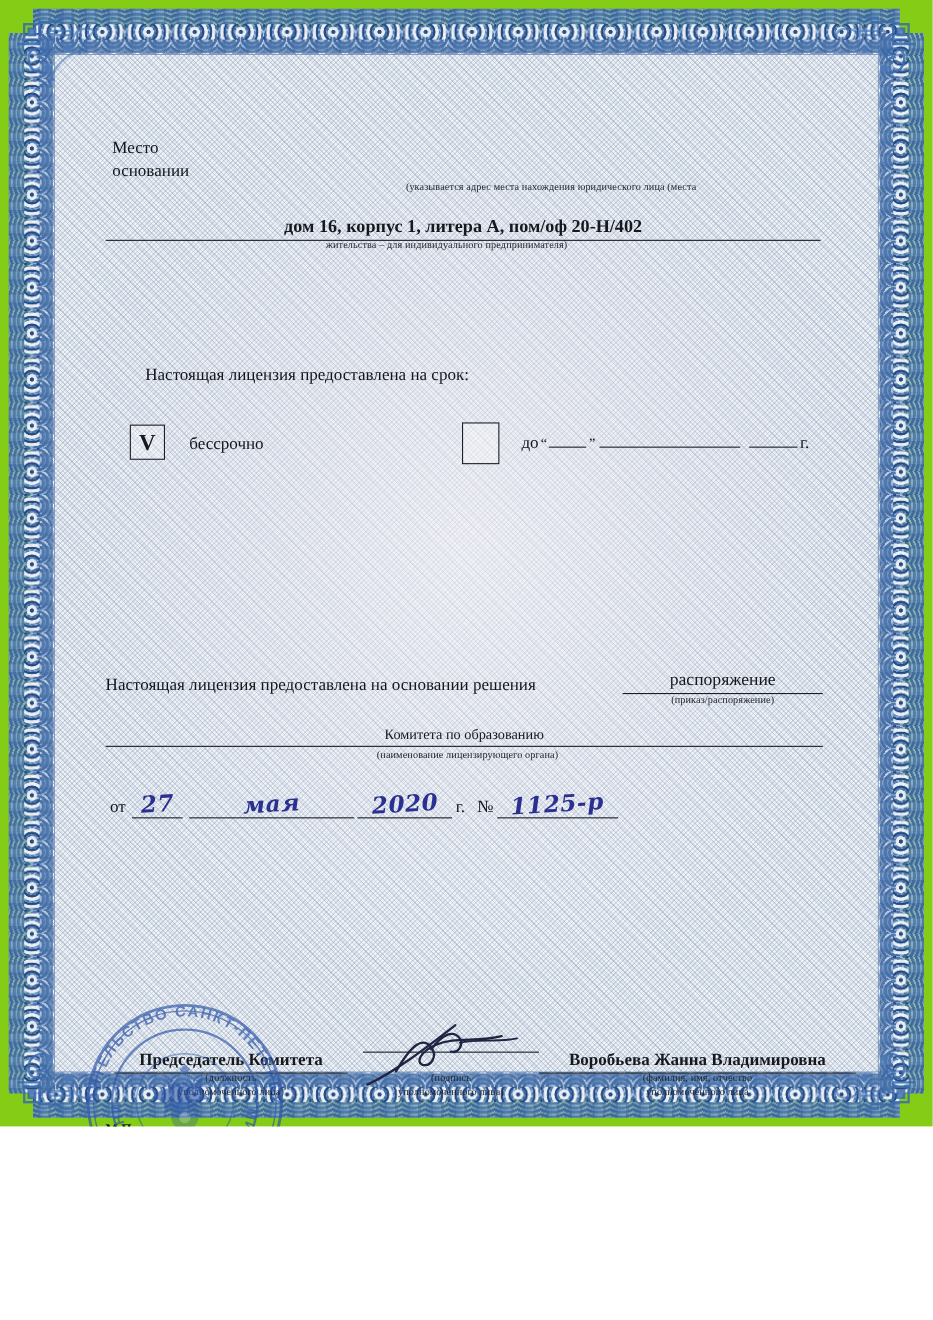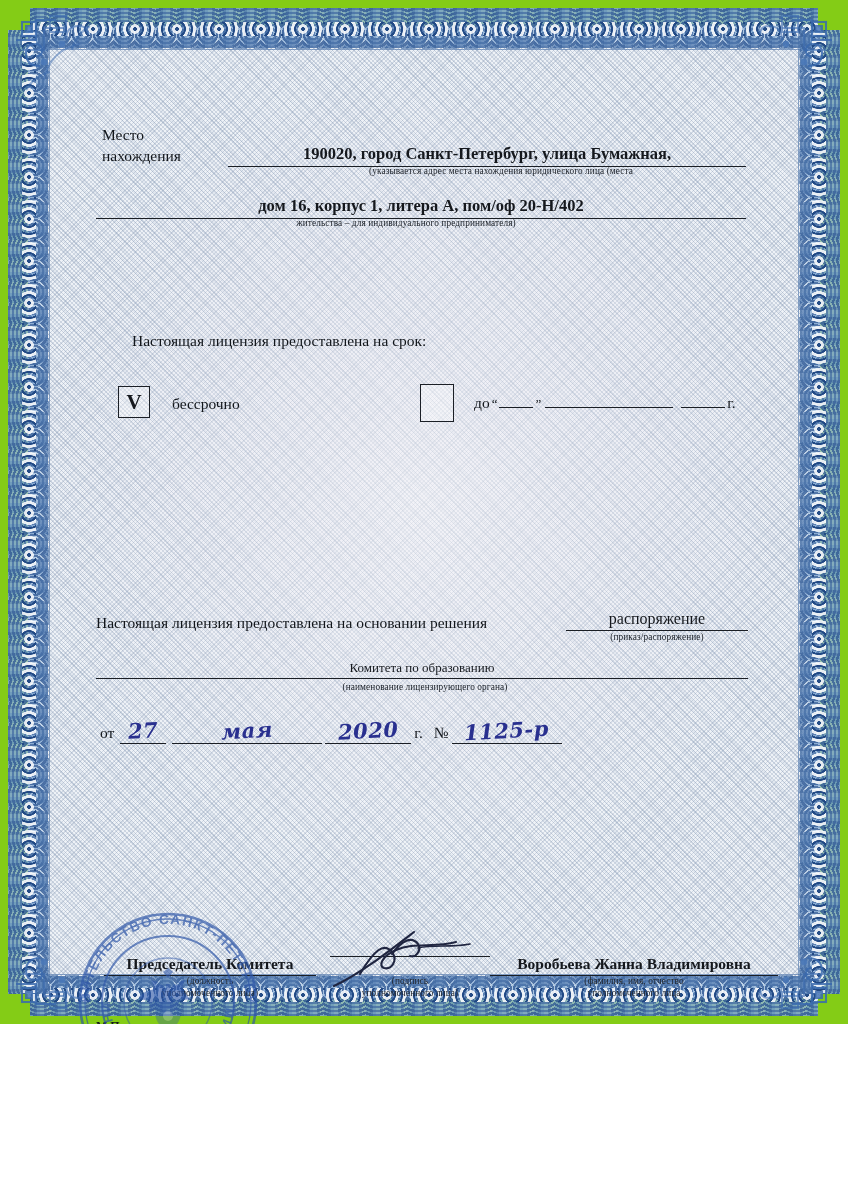--- a/index.html
+++ b/index.html
@@ -194,26 +194,23 @@
       <path d="M56 30 q0 -14 13 -14 q9 0 9 9" opacity=".7"></path>
       <circle cx="34" cy="52" r="3.2" fill="#4a78b8" stroke="none"></circle>
       <circle cx="52" cy="34" r="3.2" fill="#4a78b8" stroke="none"></circle>
     </g>
   </svg>
 
   <div class="content">
 
     <div class="row" style="left:102px;top:124px;">
       <div class="lbl">Место</div>
-      <div class="lbl">нахождения</div>
-    </div>
-
-    <div class="row ul" style="left:228px;top:144px;width:518px;">
-      <div class="field-val">190020, город Санкт-Петербург, улица Бумажная,</div>
-    </div>
+      <div class="lbl">основании</div>
+    </div>
+
     <div class="row cap" style="left:256px;top:166px;width:490px;">(указывается адрес места нахождения юридического лица (места</div>
 
     <div class="row ul" style="left:96px;top:196px;width:650px;">
       <div class="field-val">дом 16, корпус 1, литера А, пом/оф 20-Н/402</div>
     </div>
     <div class="row cap" style="left:236px;top:218px;width:340px;">жительства – для индивидуального предпринимателя)</div>
 
     <div class="row lbl" style="left:132px;top:330px;">Настоящая лицензия предоставлена на срок:</div>
 
     <div class="row chk" style="left:118px;top:386px;">

